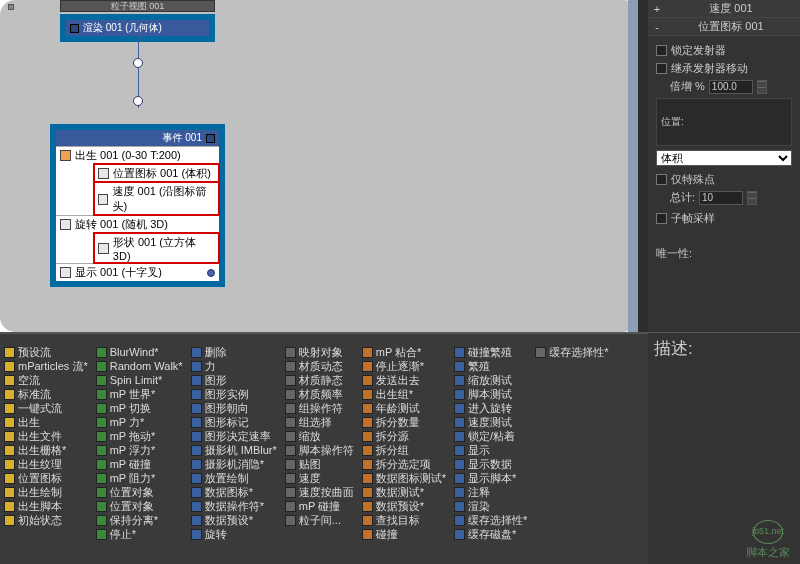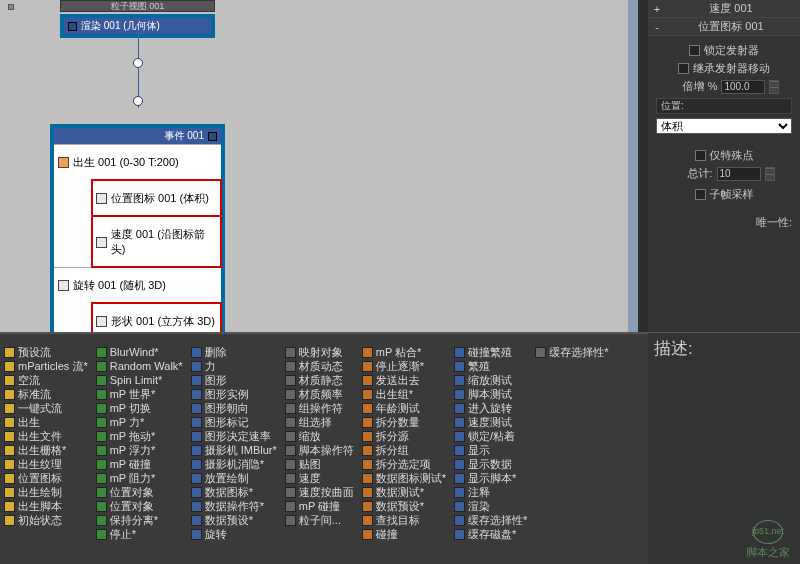--- a/index.html
+++ b/index.html
@@ -1,46 +1,46 @@
 <!DOCTYPE html>
 <html><head>
 <meta charset="utf-8">
 <style>
   * { box-sizing: border-box; margin: 0; padding: 0; font-family: "Microsoft YaHei", Arial, sans-serif; }
   body { background: #fff; width: 800px; height: 564px; overflow: hidden; position: relative; }
 
-  .viewport { position: absolute; top: 0; left: 0; width: 638px; height: 332px; background: #c0c0c0; }
+  .viewport { position: absolute; top: 0; left: 0; width: 638px; height: 332px; background: #c0c0c0; border-radius: 15px; }
   .viewport-top-tab { position: absolute; top: 0; left: 60px; width: 155px; height: 12px; background: #555; border: 1px solid #333; font-size: 9px; color: #ccc; text-align: center; line-height: 10px; }
   .viewport-right-strip { position: absolute; top: 0; right: 0; width: 10px; height: 332px; background: #8c9db8; }
   .viewport-left-dot { position: absolute; top: 4px; left: 8px; width: 6px; height: 6px; border: 1px solid #555; background: #888; }
 
-  .node { position: absolute; background: #fff; border: 4px solid #0369a1; font-size: 11px; }
+  .node { position: absolute; background: #fff; border: 6px solid #0369a1; font-size: 11px; }
   .node-title { background: #385a9c; color: #fff; padding: 1px 4px; display: flex; align-items: center; gap: 4px; font-size: 10px; }
   .node-title .sq { width: 9px; height: 9px; background: #2a4a7a; border: 1px solid #000; }
-  .node-row { display: flex; align-items: center; gap: 4px; padding: 10px 4px; border-top: 1px solid #aaa; background: #fff; }
+  .node-row { display: flex; align-items: center; gap: 4px; padding: 1px 4px; border-top: 1px solid #aaa; background: #fff; }
   .node-row.highlight { outline: 2px solid #d00000; outline-offset: -1px; margin-left: 38px; }
   .row-icon { width: 11px; height: 11px; border: 1px solid #444; background: #e8e8e8; font-size: 8px; text-align: center; line-height: 9px; }
   .row-icon.birth { background: #f0a050; }
   .row-dot { width: 8px; height: 8px; border-radius: 50%; border: 1px solid #336; background: #46a; margin-left: auto; }
 
   .right-strip-dark { position: absolute; top: 0; left: 638px; width: 10px; height: 332px; background: #2d2d2d; }
 
   .inspector { position: absolute; top: 0; left: 648px; width: 152px; height: 332px; background: #333; color: #ccc; font-size: 11px; }
   .insp-bar { display: flex; align-items: center; gap: 4px; padding: 1px 4px; border-bottom: 1px solid #444; background: #3a3a3a; }
   .insp-bar .sign { width: 10px; text-align: center; color: #ccc; cursor: pointer; }
   .insp-bar .title { flex: 1; text-align: center; }
   .insp-body { padding: 4px 8px; }
-  .insp-row { display: flex; align-items: center; gap: 4px; margin: 3px 0; justify-content: center; }
+  .insp-row { display: flex; align-items: center; gap: 4px; margin: 3px 0; }
   .insp-check { width: 11px; height: 11px; border: 1px solid #777; background: #222; }
   .insp-input { background: #222; border: 1px solid #555; color: #ccc; font-size: 10px; padding: 0 2px; height: 14px; }
   .spinner { width: 10px; height: 14px; background: #444; border: 1px solid #555; display: flex; flex-direction: column; }
   .spinner::before, .spinner::after { content: ""; flex: 1; border-top: 1px solid #666; }
   .insp-select { background: #fff; color: #000; border: 1px solid #555; font-size: 11px; height: 16px; width: 100%; }
   .insp-btn { background: #444; border: 1px solid #666; color: #ccc; font-size: 10px; padding: 0 4px; height: 14px; }
-  .insp-label-row { background: #2a2a2a; border: 1px solid #444; padding: 0 4px; margin: 4px 0; font-size: 10px; }
+  .insp-label-row { background: #2a2a2a; border: 1px solid #444; padding: 16px 4px; margin: 4px 0; font-size: 10px; }
   .desc-panel { position: absolute; top: 332px; left: 648px; width: 152px; height: 232px; background: #333; border-top: 1px solid #555; }
   .desc-title { color: #ccc; font-size: 17px; padding: 4px 6px; }
 
   .op-panel { position: absolute; top: 332px; left: 0; width: 648px; height: 232px; background: #3a3a3a; color: #ddd; font-size: 11px; overflow: hidden; }
   .op-top-strip { height: 2px; background: #555; }
   .op-cols { display: flex; flex-wrap: nowrap; height: 230px; margin-top: 9px; }
   .op-col { display: flex; flex-direction: column; padding: 2px 2px; }
   .op-item { display: flex; align-items: center; gap: 3px; padding: 0 2px; white-space: nowrap; height: 14px; }
   .op-ic { width: 11px; height: 11px; border: 1px solid #222; flex-shrink: 0; }
   .ic-y { background: #d8b030; }
@@ -131,34 +131,34 @@
     </div>
     <div class="insp-row" style="padding-left:14px;">
       <span>倍增 %</span>
       <input class="insp-input" style="width: 44px;" value="100.0">
       <span class="spinner"></span>
     </div>
     <div class="insp-label-row">位置:</div>
     <select class="insp-select">
       <option>体积</option>
     </select>
-    <div class="insp-row" style="margin-top:14px;">
+    <div class="insp-row" style="margin-top:6px;">
       <span class="insp-check"></span>
       <span>仅特殊点</span>
     </div>
     <div class="insp-row" style="padding-left:14px;">
       <span>总计:</span>
       <input class="insp-input" style="width: 44px;" value="10">
       <span class="spinner"></span>
     </div>
     <div class="insp-row" style="margin-top:6px;">
       <span class="insp-check"></span>
       <span>子帧采样</span>
     </div>
-    <div style="margin-top:13px;text-align:right;">唯一性:</div>
+    <div style="margin-top:20px;">唯一性:</div>
   </div>
 </div>
 
 <div class="desc-panel">
   <div class="desc-title">描述:</div>
 </div>
 
 <div class="op-panel">
   <div class="op-top-strip"></div>
   <div class="op-cols" id="op-cols">

